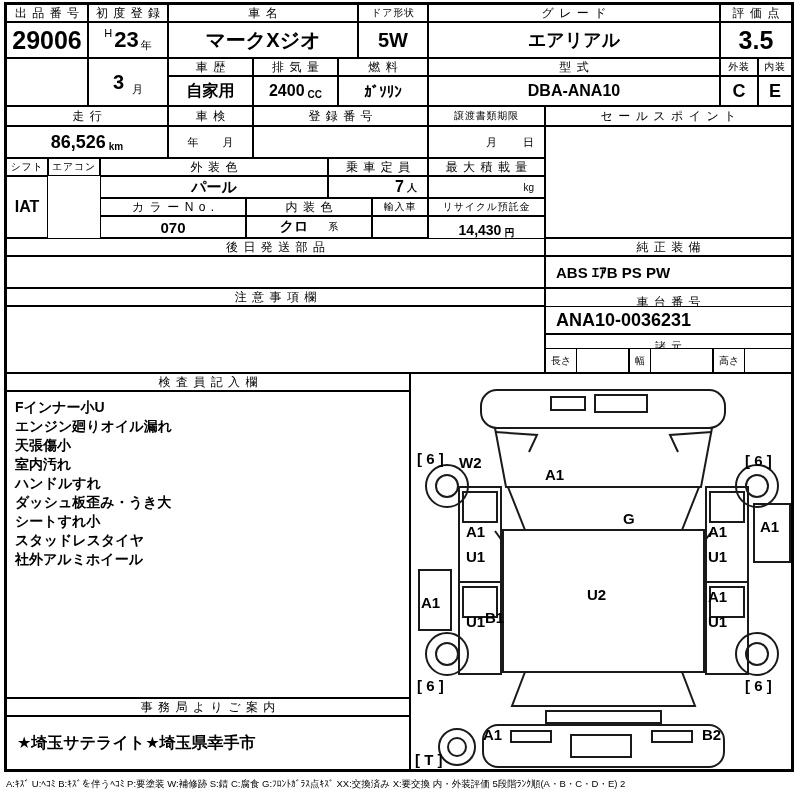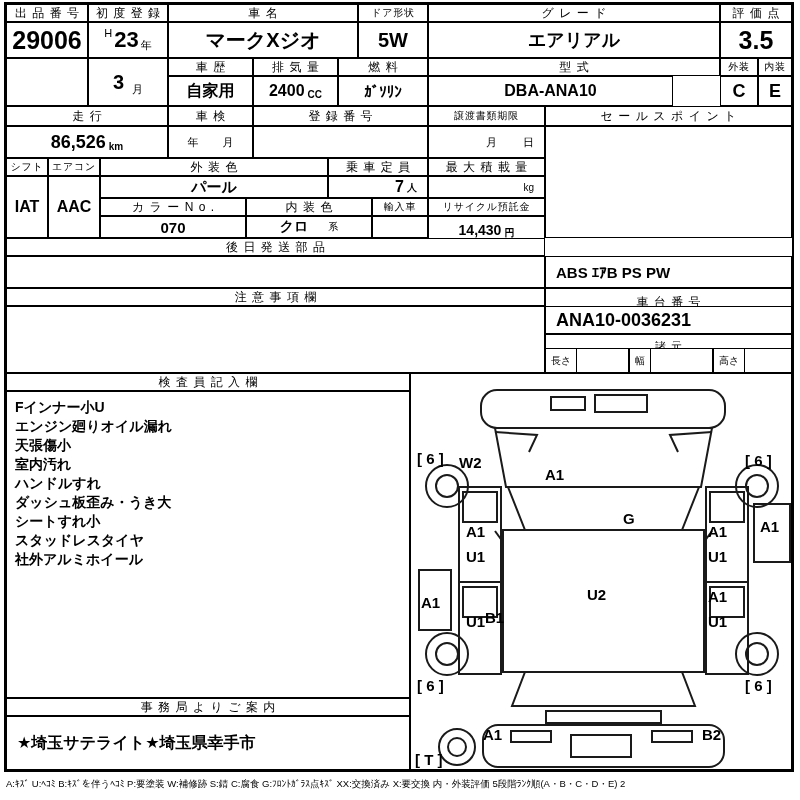--- a/index.html
+++ b/index.html
@@ -69,21 +69,21 @@
   <div class="cell hd" style="left:247px;top:54px;width:85px;height:18px">排気量</div>
   <div class="cell" style="left:247px;top:72px;width:85px;height:30px">
     <span class="b f16">2400</span>
     <span class="u">CC</span>
   </div>
 
   <div class="cell hd" style="left:332px;top:54px;width:90px;height:18px">燃料</div>
   <div class="cell b f15" style="left:332px;top:72px;width:90px;height:30px">ｶﾞｿﾘﾝ</div>
 
   <div class="cell hd" style="left:422px;top:54px;width:292px;height:18px">型式</div>
-  <div class="cell b f16" style="left:422px;top:72px;width:245px;height:30px">DBA-ANA10</div>
+  <div class="cell b f16" style="left:422px;top:72px;width:292px;height:30px">DBA-ANA10</div>
 
   <div class="cell hd8" style="left:714px;top:54px;width:38px;height:18px">外装</div>
   <div class="cell b f18" style="left:714px;top:72px;width:38px;height:30px">C</div>
   <div class="cell hd8" style="left:752px;top:54px;width:34px;height:18px">内装</div>
   <div class="cell b f18" style="left:752px;top:72px;width:34px;height:30px">E</div>
 
   <div class="cell hd" style="left:0;top:102px;width:162px;height:20px">走行</div>
   <div class="cell" style="left:0;top:122px;width:162px;height:32px">
     <span class="b f18">86,526</span>
     <span class="u f12">km</span>
@@ -104,21 +104,20 @@
     <span>日</span>
   </div>
 
   <div class="cell hd" style="left:539px;top:102px;width:247px;height:20px">セールスポイント</div>
   <div class="cell" style="left:539px;top:122px;width:247px;height:112px"></div>
 
   <div class="cell hd8" style="left:0;top:154px;width:42px;height:18px">シフト</div>
   <div class="cell b f16" style="left:0;top:172px;width:42px;height:62px">IAT</div>
 
   <div class="cell hd8" style="left:42px;top:154px;width:52px;height:18px">エアコン</div>
-  <div class="cell b f16" style="left:42px;top:172px;width:52px;height:62px">AAC</div>
 
   <div class="cell hd" style="left:94px;top:154px;width:228px;height:18px">外装色</div>
   <div class="cell b f15" style="left:94px;top:172px;width:228px;height:22px">パール</div>
 
   <div class="cell hd" style="left:322px;top:154px;width:100px;height:18px">乗車定員</div>
   <div class="cell" style="left:322px;top:172px;width:100px;height:22px;justify-content:flex-end;padding-right:10px">
     <span class="b f16">7</span>
     <span class="u" style="margin-bottom:2px">人</span>
   </div>
 
@@ -141,20 +140,21 @@
 
   <div class="cell hd8" style="left:422px;top:194px;width:117px;height:18px">リサイクル預託金</div>
   <div class="cell" style="left:422px;top:212px;width:117px;height:27px">
     <span class="b f14">14,430</span>
     <span class="u" style="margin-bottom:2px">円</span>
   </div>
 
   <div class="cell hd" style="left:0;top:234px;width:539px;height:18px">後日発送部品</div>
   <div class="cell" style="left:0;top:252px;width:539px;height:32px"></div>
 
+  <div class="cell hd" style="left:539px;top:234px;width:247px;height:18px">純正装備</div>
   <div class="cell b f15 left" style="left:539px;top:252px;width:247px;height:32px">ABS ｴｱB PS PW</div>
 
   <div class="cell hd" style="left:0;top:284px;width:539px;height:18px">注意事項欄</div>
   <div class="cell" style="left:0;top:302px;width:539px;height:67px"></div>
 
   <div class="cell hd" style="left:539px;top:284px;width:247px;height:29px">車台番号</div>
   <div class="cell b f18 left" style="left:539px;top:302px;width:247px;height:28px">ANA10-0036231</div>
 
   <div class="cell hd" style="left:539px;top:330px;width:247px;height:24px;font-size:11px">諸元</div>
   <div class="cell spec-cell" style="left:539px;top:344px;width:84px;height:25px">

